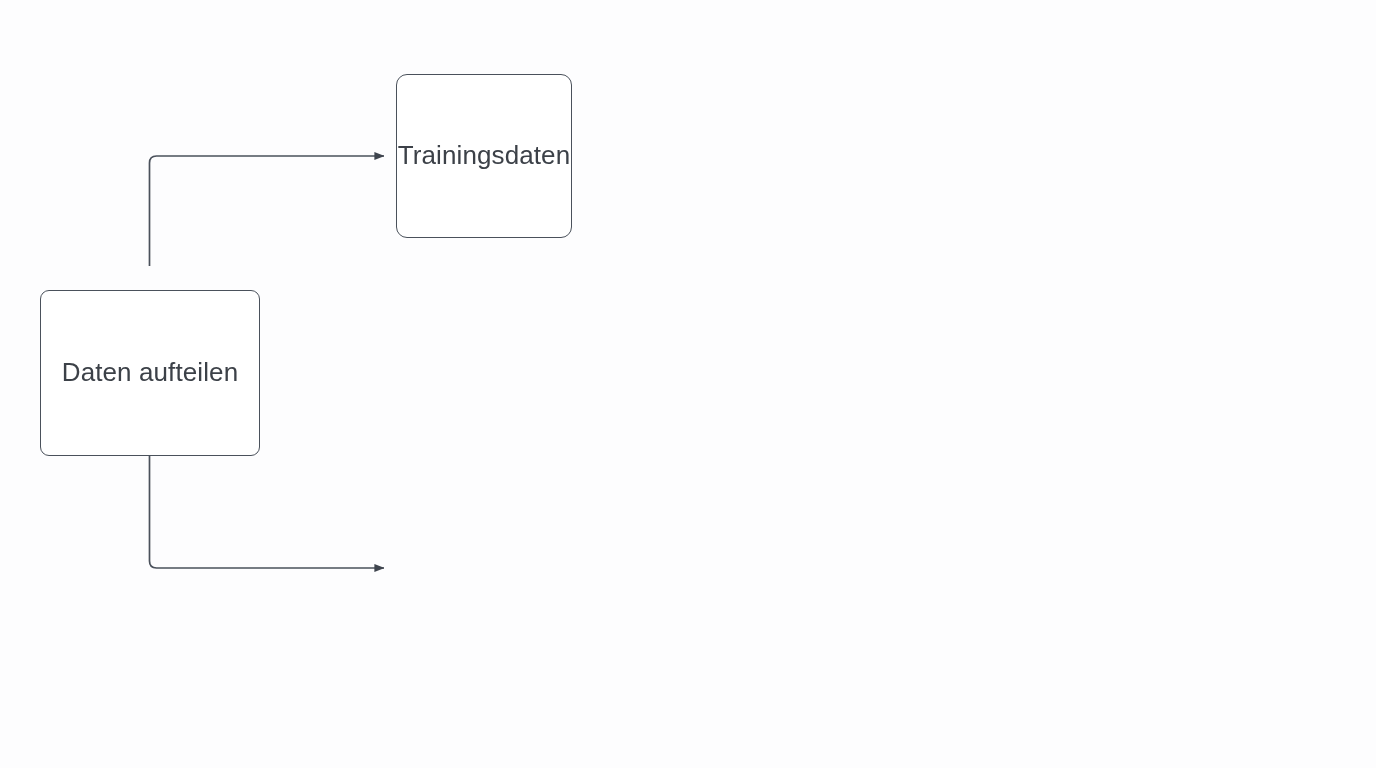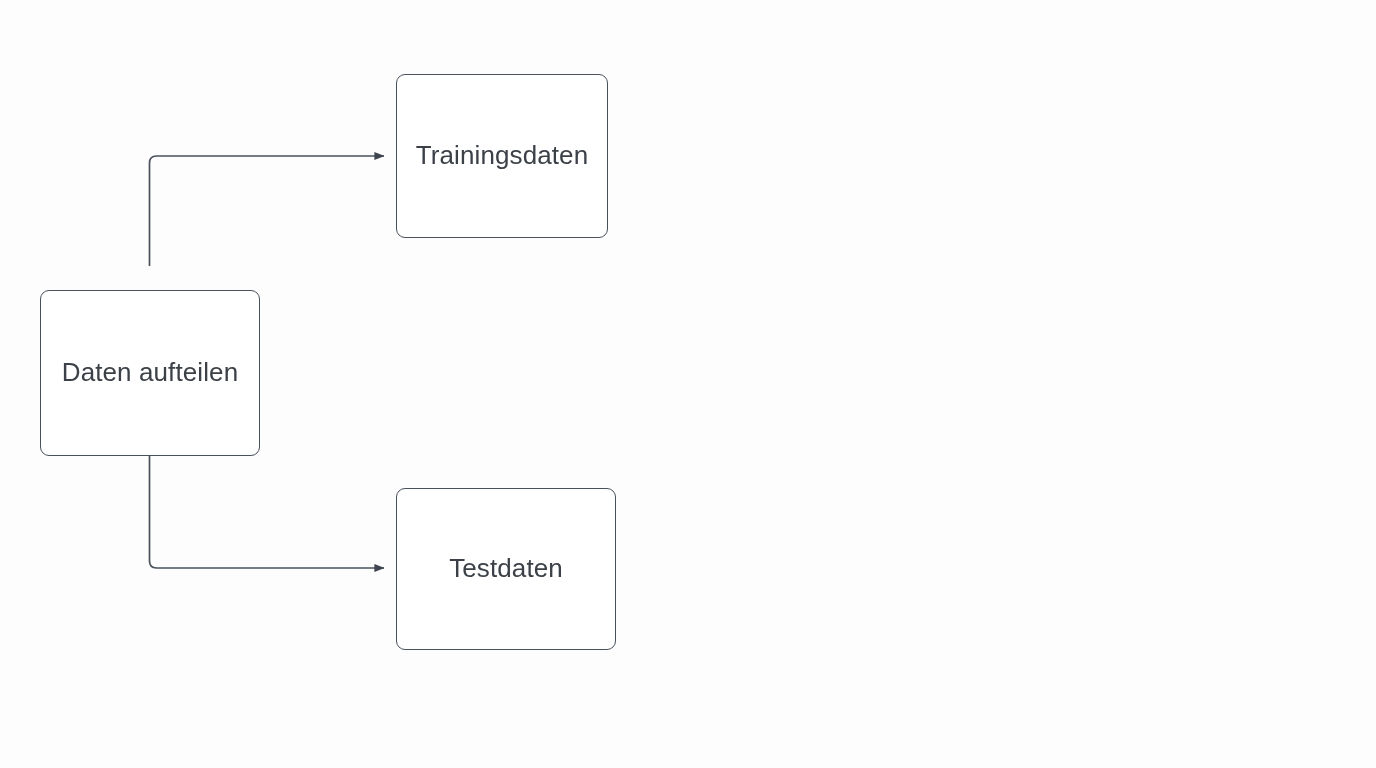--- a/index.html
+++ b/index.html
@@ -49,22 +49,23 @@
   #node-split {
     left: 40px;
     top: 266px;
     width: 220px;
     height: 166px;
     margin-top: 24px;
   }
   #node-train {
     left: 396px;
     top: 74px;
-    width: 212px;
+    width: 176px;
     height: 164px;
+    border-radius: 11px;
   }
   #node-test {
     left: 396px;
     top: 488px;
     width: 220px;
     height: 162px;
   }
 </style>
 </head>
 <body>
@@ -84,17 +85,14 @@
   </svg>
 
   <div class="node" id="node-split">
     <span class="node-label">Daten aufteilen</span>
   </div>
 
   <div class="node" id="node-train">
     <span class="node-label">Trainingsdaten</span>
   </div>
 
-  <div class="node" id="node-test">
-    <span class="node-label">Testdaten</span>
-  </div>
 
 </div>
 
 </body></html>

